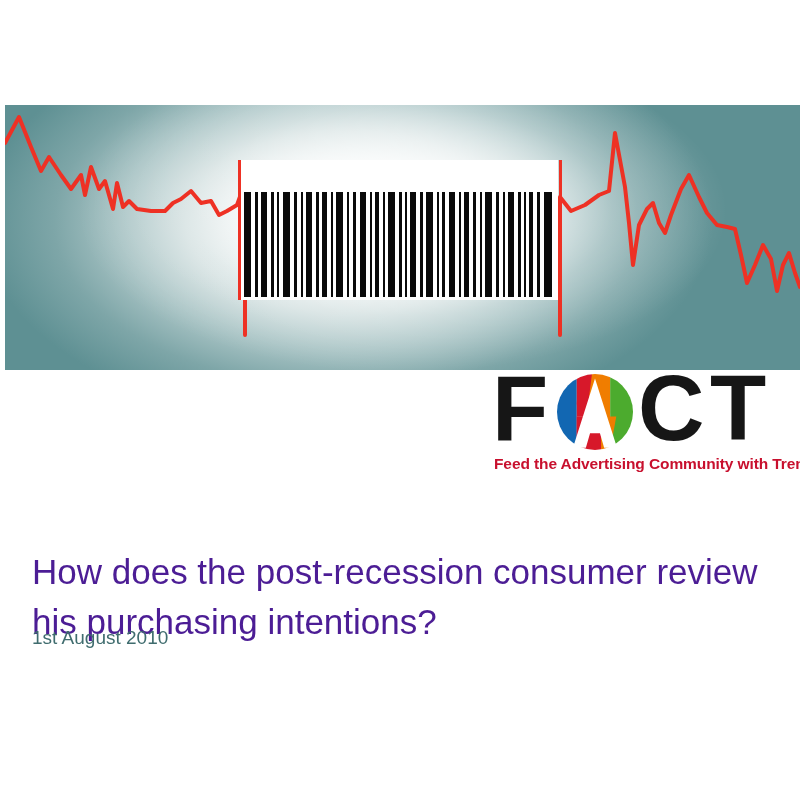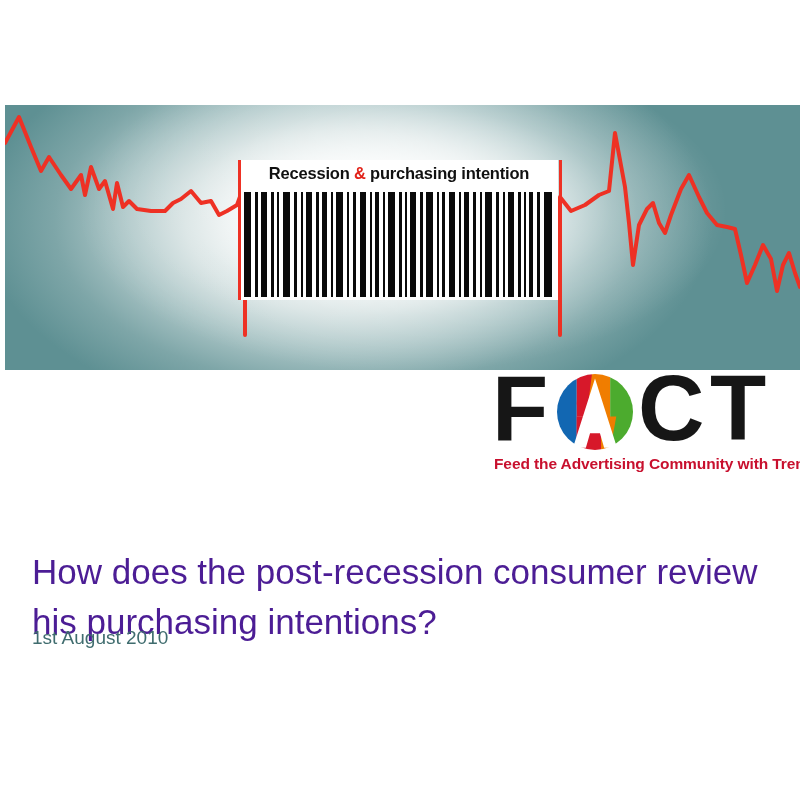--- a/index.html
+++ b/index.html
@@ -177,23 +177,20 @@
   <div class="banner-shade"></div>
 
   <svg class="chartline" viewBox="0 0 795 265" preserveAspectRatio="none">
 
     <polyline points="0,38 14,12 26,42 36,66 44,52 56,70 66,84 76,70 80,90 86,62 94,84 100,76 108,104 112,78 118,102 124,96 132,104 146,106 160,106 168,98 176,94 186,86 196,98 206,96 214,110 222,106 232,100 240,78 240,230" fill="none" stroke="#ee3124" stroke-width="4" stroke-linejoin="round" stroke-linecap="round"></polyline>
 
     <polyline points="555,230 555,92 566,106 580,100 594,90 604,86 610,28 620,82 624,118 628,160 634,120 642,104 648,98 654,118 660,128 666,110 676,84 684,70 694,92 702,108 712,120 722,122 730,124 736,150 742,178 750,160 758,140 766,154 772,186 778,160 784,148 790,168 795,182" fill="none" stroke="#ee3124" stroke-width="4" stroke-linejoin="round" stroke-linecap="round"></polyline>
   </svg>
 
   <div class="barcode" style="left:235px; top:55px;">
-    <div class="barcode-label">
-      <span>Recession </span><span class="amp">&amp;</span><span> purchasing intention</span>
-    </div>
     <div class="barcode-bars">
       <span class="bc-edge left"></span>
       <span class="bc-edge right"></span>
       <i style="left:0px;width:7px"></i>
       <i style="left:11px;width:3px"></i>
       <i style="left:17px;width:6px"></i>
       <i style="left:27px;width:3px"></i>
       <i style="left:33px;width:2px"></i>
       <i style="left:39px;width:7px"></i>
       <i style="left:50px;width:3px"></i>

